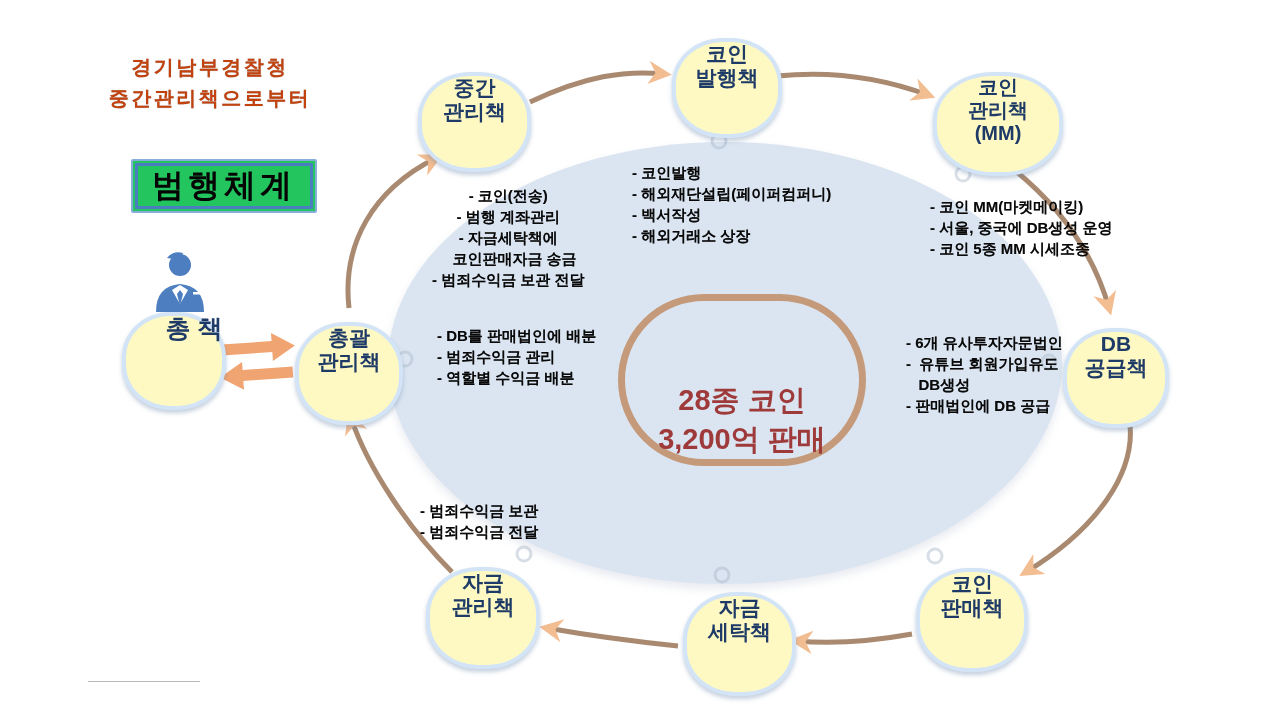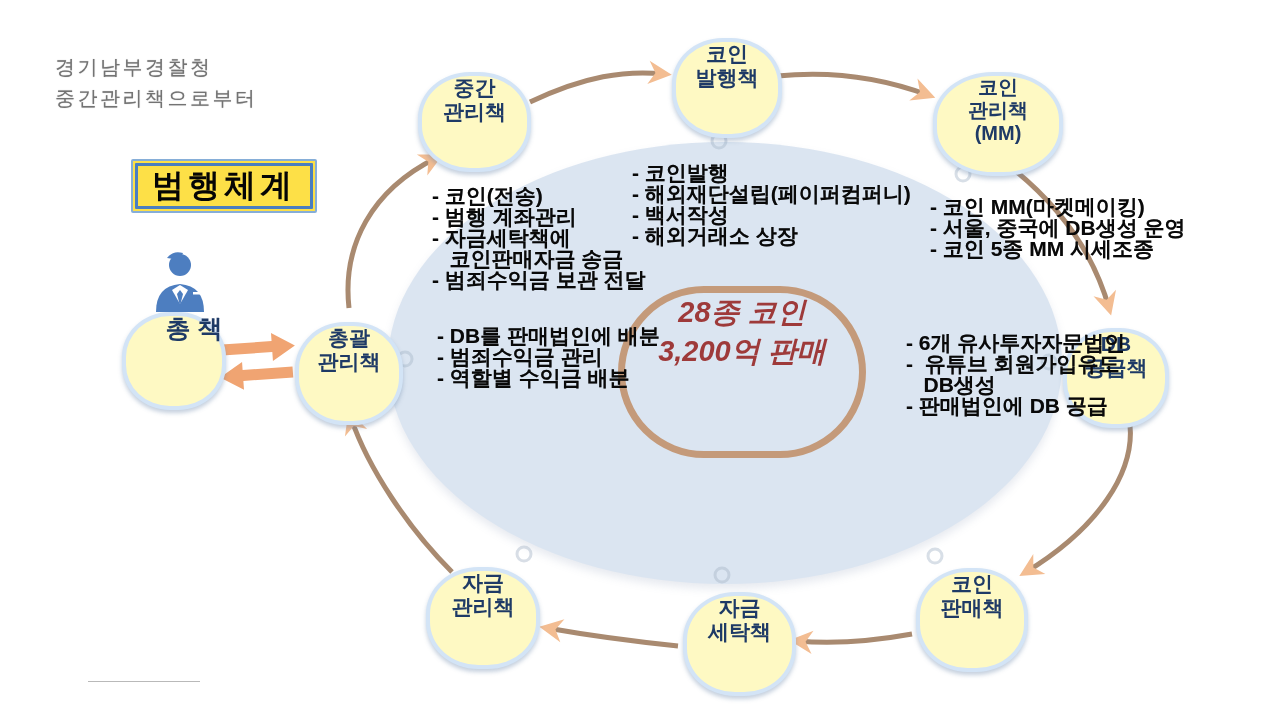--- a/index.html
+++ b/index.html
@@ -3,66 +3,66 @@
 <meta charset="utf-8">
 <style>
   html,body{margin:0;padding:0;background:#ffffff;}
   #slide{
     position:relative;width:1280px;height:720px;overflow:hidden;
     background:#ffffff;font-family:"Liberation Sans",sans-serif;
   }
   .abs{position:absolute;}
   
   .agency{
-    left:55px;top:52px;width:310px;
-    font-weight:normal;color:#737373;font-size:20px;line-height:31px;letter-spacing:2.5px;
+    left:55px;top:52px;width:310px;text-align:center;
+    font-weight:bold;color:#c2410c;font-size:20px;line-height:31px;letter-spacing:2.5px;
     text-shadow:0 0 1px rgba(0,0,0,.35);
   }
   .title-box-outer{
     left:131px;top:159px;width:182px;height:50px;
-    border:2px solid #86aed8;background:#fde047;border-radius:2px;
+    border:2px solid #86aed8;background:#22c55e;border-radius:2px;
     display:flex;align-items:center;justify-content:center;
   }
   .title-box-inner{
     width:172px;height:40px;border:3px solid #4a7ec0;border-radius:1px;
     display:flex;align-items:center;justify-content:center;
   }
   .title-box-inner span{font-size:32px;font-weight:bold;color:#050505;letter-spacing:4px;}
   
   .big-ellipse{
     left:388px;top:142px;width:674px;height:442px;border-radius:50%;
     background:#dbe5f1;box-shadow:0 5px 8px rgba(120,140,170,.18);
     z-index:1;
   }
   
   .stadium{
-    left:618px;top:286px;width:234px;height:158px;
+    left:618px;top:294px;width:234px;height:158px;
     border:7px solid #c49a7a;border-radius:90px;z-index:3;
-    display:flex;align-items:flex-start;justify-content:center;font-style:italic;
+    display:flex;align-items:flex-end;justify-content:center;
   }
   .stadium .txt{
     font-size:29px;line-height:39px;font-weight:bold;color:#9e3a3a;
     text-align:center;white-space:pre;
   }
   svg.layer{left:0;top:0;z-index:2;}
   
   .node{
     background:#fef9c3;border:4px solid #d3e4f6;border-radius:46%;
     box-shadow:0 3px 4px rgba(90,120,160,.35);
     display:flex;align-items:flex-start;justify-content:center;z-index:4;
   }
   .node .lbl{
     font-weight:bold;color:#1e3a66;text-align:center;
     font-size:21px;line-height:24px;white-space:pre;
   }
   .node.big .lbl{font-size:25px;margin-left:40px;}
   .node.mm .lbl{font-size:20px;line-height:23px;}
   
   .note{
-    font-size:21px;line-height:21px;font-weight:bold;color:#090909;
+    font-size:15px;line-height:21px;font-weight:bold;color:#090909;
     white-space:pre;z-index:5;text-shadow:0 0 .5px rgba(0,0,0,.4);
   }
   .person{z-index:5;}
   .footer-line{left:88px;top:681px;width:112px;height:1px;background:#b9b9b9;z-index:1;}
 </style>
 </head>
 <body>
 
 <div id="slide">
 
@@ -153,35 +153,37 @@
     </div>
   <div class="abs node" style="left:683px;top:592px;width:105px;height:96px;">
       <div class="lbl">자금
 세탁책</div>
     </div>
   <div class="abs node" style="left:426px;top:567px;width:106px;height:94px;">
       <div class="lbl">자금
 관리책</div>
     </div>
 
-  <div class="abs note" style="left:432px;top:185px;">- 코인(전송)
+  <div class="abs note" style="left:432px;top:185px;text-align:center;">- 코인(전송)
 - 범행 계좌관리
 - 자금세탁책에
    코인판매자금 송금
 - 범죄수익금 보관 전달</div>
   <div class="abs note" style="left:632px;top:162px;">- 코인발행
 - 해외재단설립(페이퍼컴퍼니)
 - 백서작성
 - 해외거래소 상장</div>
   <div class="abs note" style="left:930px;top:196px;">- 코인 MM(마켓메이킹)
 - 서울, 중국에 DB생성 운영
 - 코인 5종 MM 시세조종</div>
   <div class="abs note" style="left:429px;top:325px;margin-left:8px;">- DB를 판매법인에 배분
 - 범죄수익금 관리
 - 역할별 수익금 배분</div>
   <div class="abs note" style="left:889px;top:332px;margin-left:17px;">- 6개 유사투자자문법인
 -  유튜브 회원가입유도
    DB생성
 - 판매법인에 DB 공급</div>
+  <div class="abs note" style="left:420px;top:500px;">- 범죄수익금 보관
+- 범죄수익금 전달</div>
 
   <div class="abs footer-line"></div>
 
 </div>
 
 </body></html>

